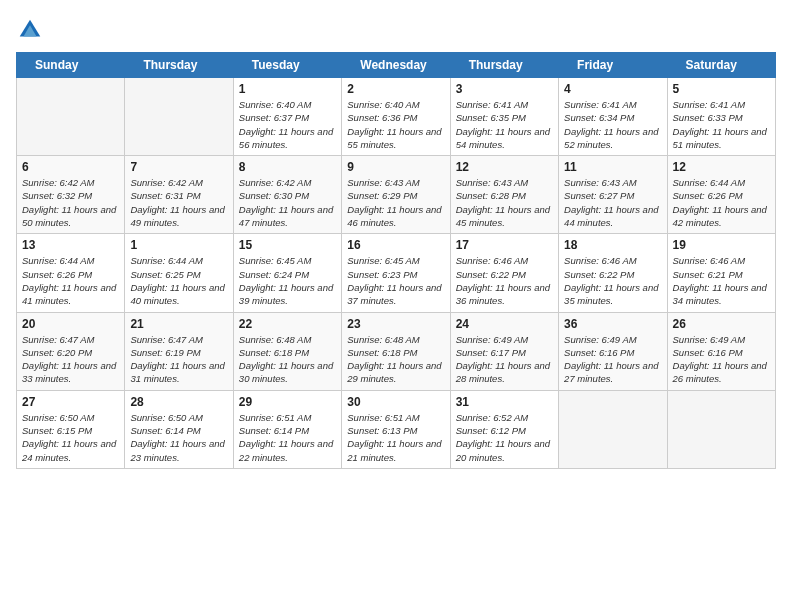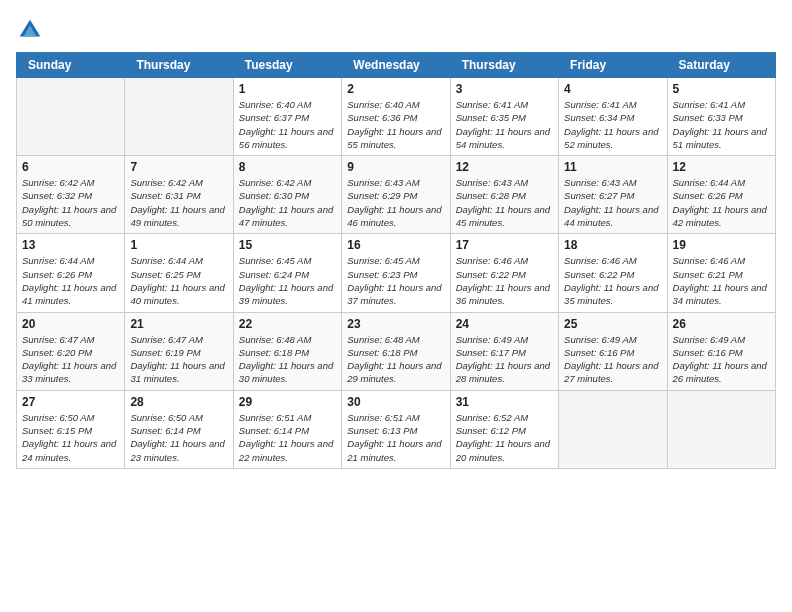--- a/index.html
+++ b/index.html
@@ -49,21 +49,21 @@
     }
     table {
       width: 100%;
       border-collapse: collapse;
       font-size: 10px;
     }
     th {
       background-color: #2e75b6;
       color: #fff;
       text-align: left;
-      padding: 5px 11px;
+      padding: 5px 18px;
       font-size: 12px;
       font-weight: bold;
       border: 1px solid #2e75b6;
     }
     td {
       border: 1px solid #ccc;
       vertical-align: top;
       padding: 4px 5px;
       width: calc(100% / 7);
       min-height: 80px;
@@ -221,21 +221,21 @@
         </td>
         <td>
           <div class="day-num">23</div>
           <div class="day-info">Sunrise: 6:48 AM<br>Sunset: 6:18 PM<br>Daylight: 11 hours and 29 minutes.</div>
         </td>
         <td>
           <div class="day-num">24</div>
           <div class="day-info">Sunrise: 6:49 AM<br>Sunset: 6:17 PM<br>Daylight: 11 hours and 28 minutes.</div>
         </td>
         <td>
-          <div class="day-num">25</div>
+          <div class="day-num">36</div>
           <div class="day-info">Sunrise: 6:49 AM<br>Sunset: 6:16 PM<br>Daylight: 11 hours and 27 minutes.</div>
         </td>
         <td>
           <div class="day-num">26</div>
           <div class="day-info">Sunrise: 6:49 AM<br>Sunset: 6:16 PM<br>Daylight: 11 hours and 26 minutes.</div>
         </td>
       </tr>
       <tr>
         <td>
           <div class="day-num">27</div>

